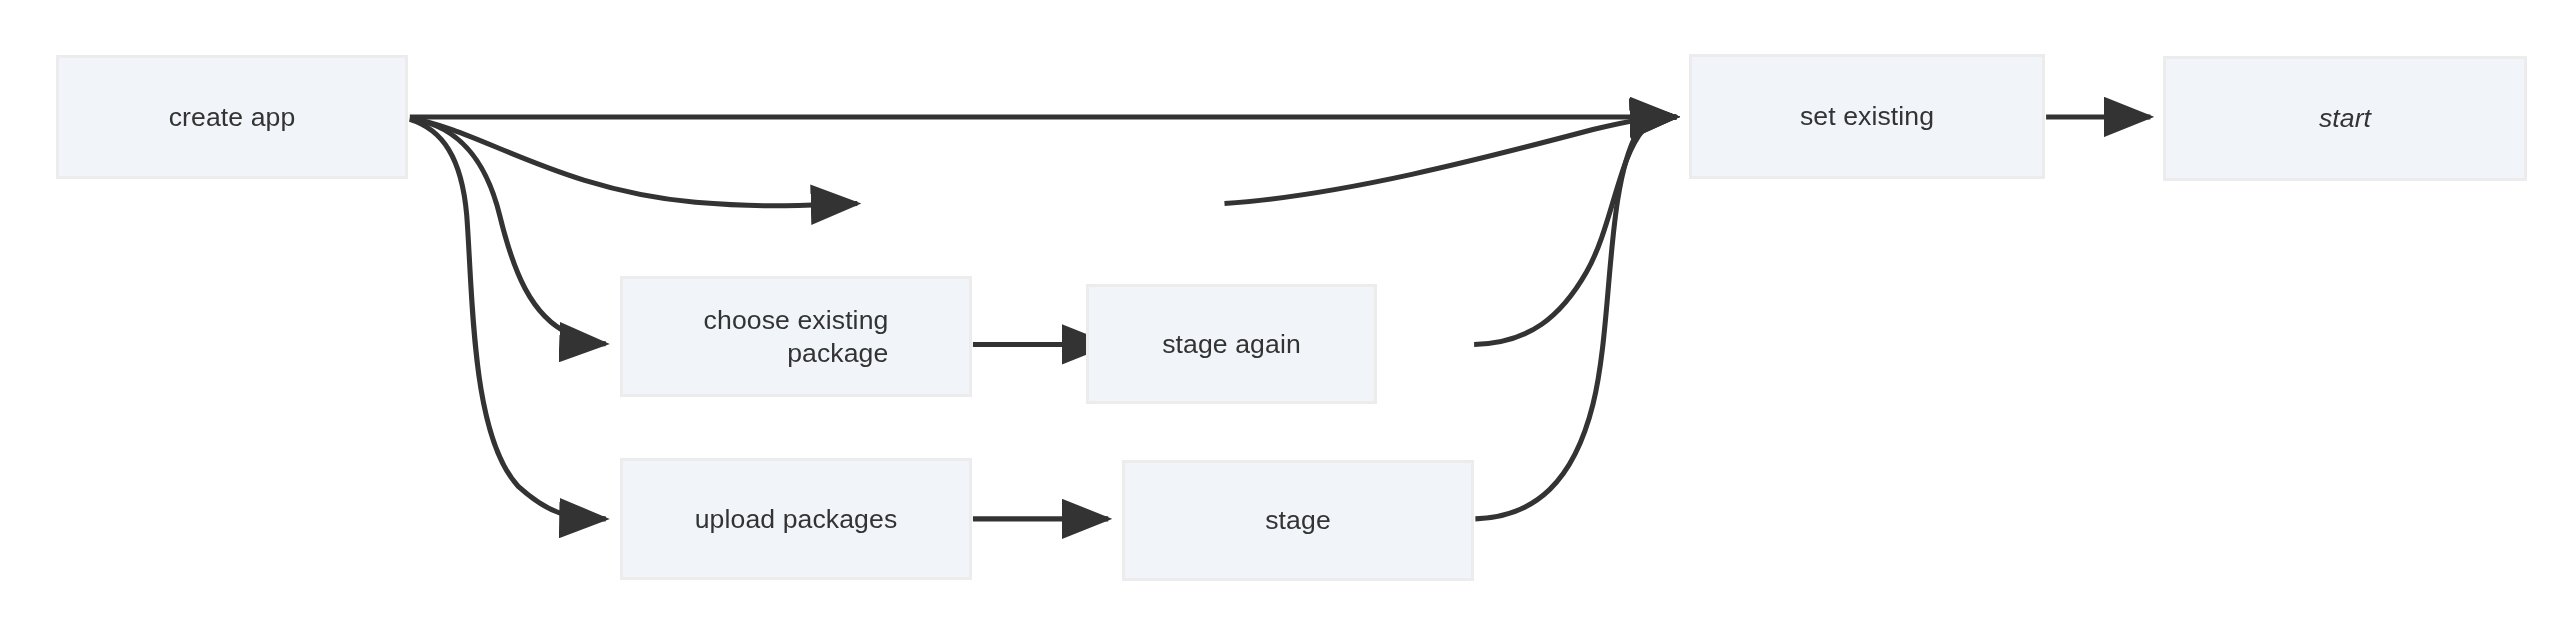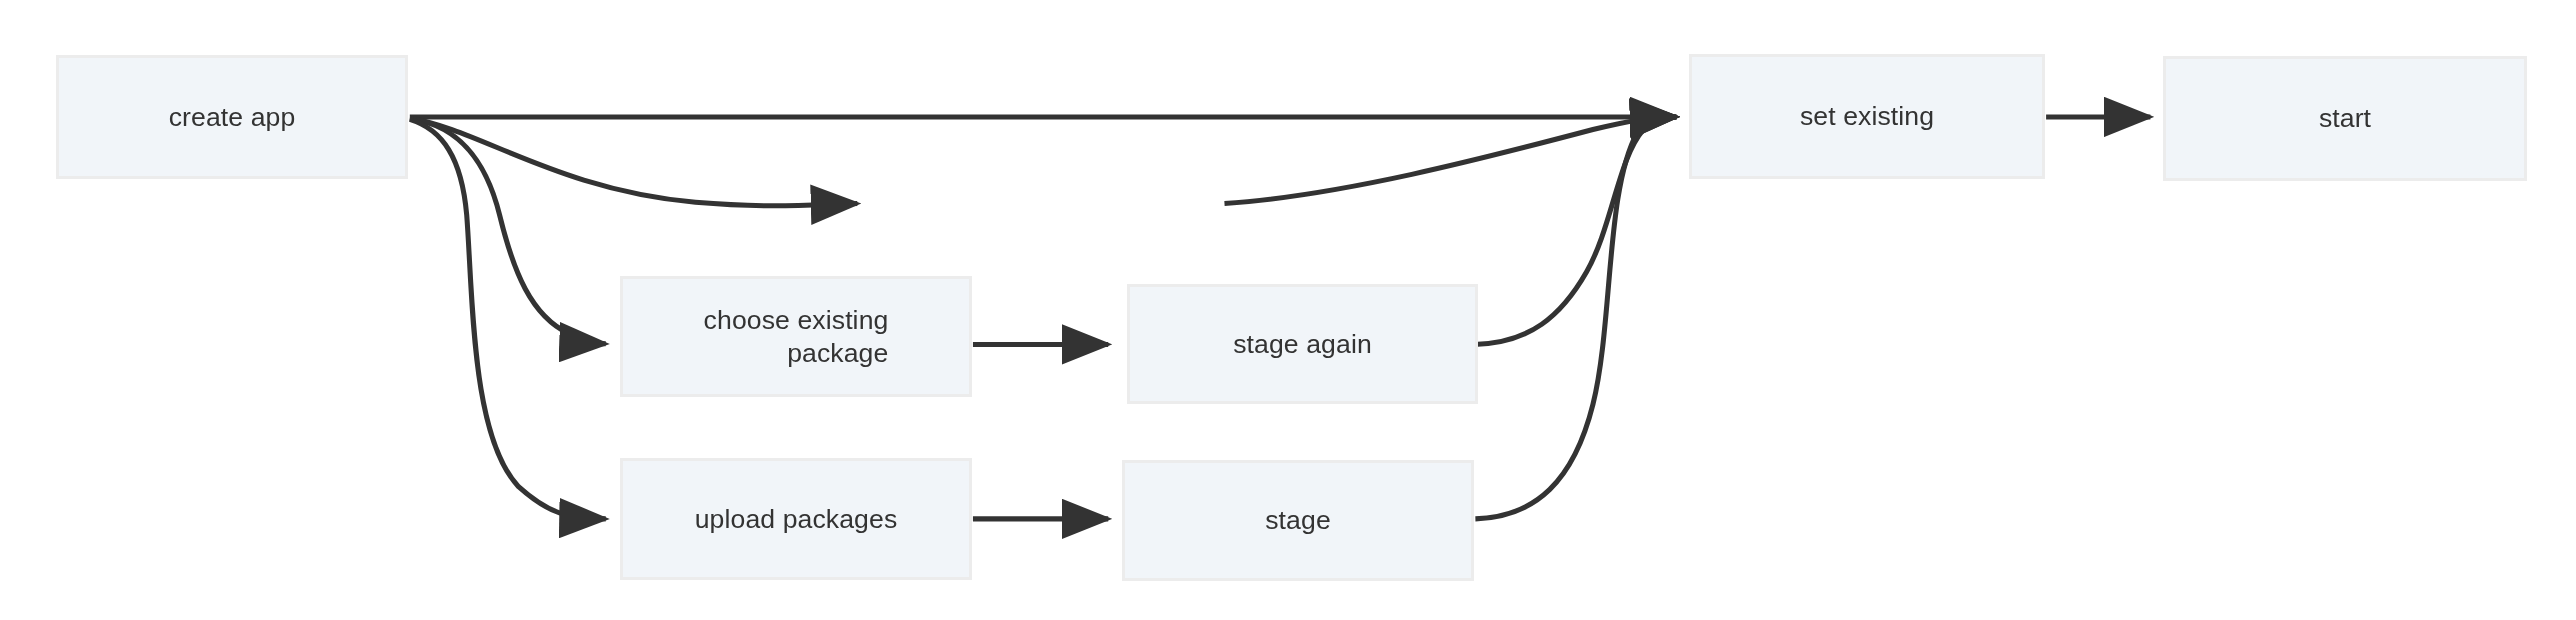--- a/index.html
+++ b/index.html
@@ -86,34 +86,34 @@
   <div class="node" style="left:56px; top:55px; width:352px; height:124px;">
     <span class="node-label">create app</span>
   </div>
 
 
   <div class="node" style="left:620px; top:276px; width:352px; height:121px;text-align:right;">
     <span class="node-label">choose existing
 package</span>
   </div>
 
-  <div class="node" style="left:1127px; top:284px; width:351px; height:120px;">
+  <div class="node" style="left:1086px; top:284px; width:291px; height:120px;">
     <span class="node-label">stage again</span>
   </div>
 
   <div class="node" style="left:620px; top:458px; width:352px; height:122px;">
     <span class="node-label">upload packages</span>
   </div>
 
   <div class="node" style="left:1122px; top:460px; width:352px; height:121px;">
     <span class="node-label">stage</span>
   </div>
 
   <div class="node" style="left:1689px; top:54px; width:356px; height:125px;">
     <span class="node-label">set existing</span>
   </div>
 
-  <div class="node" style="left:2163px; top:56px; width:364px; height:125px;">
+  <div class="node" style="left:2163px; top:56px; width:364px; height:125px;font-style:italic;">
     <span class="node-label">start</span>
   </div>
 
 </div>
 
 
 </body></html>

